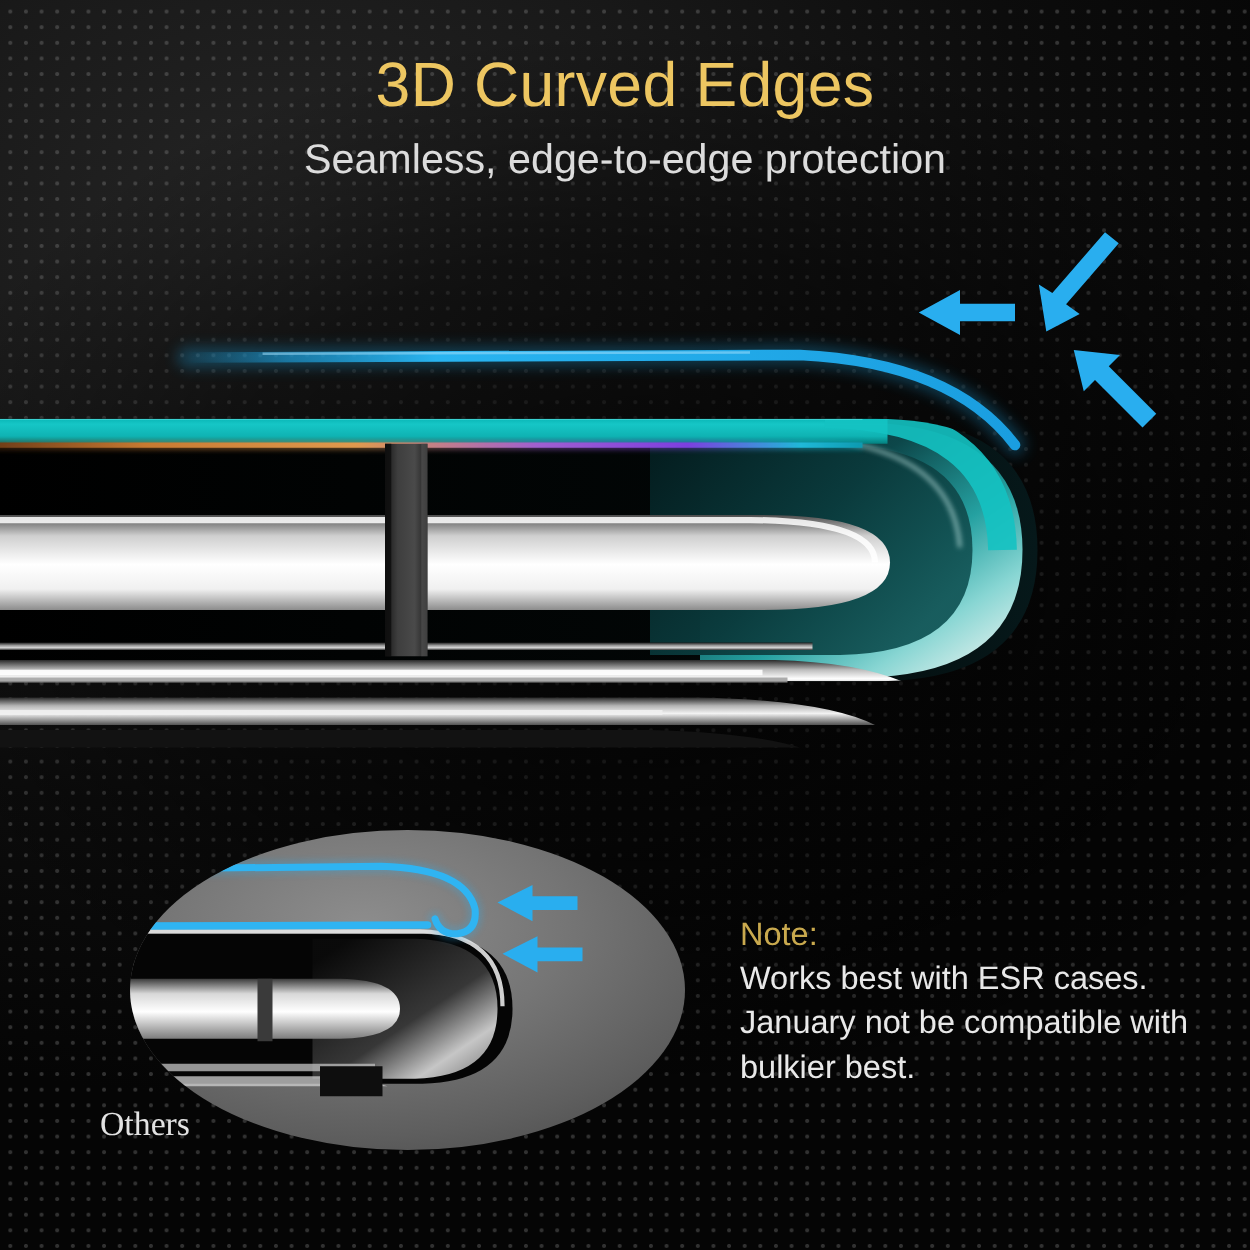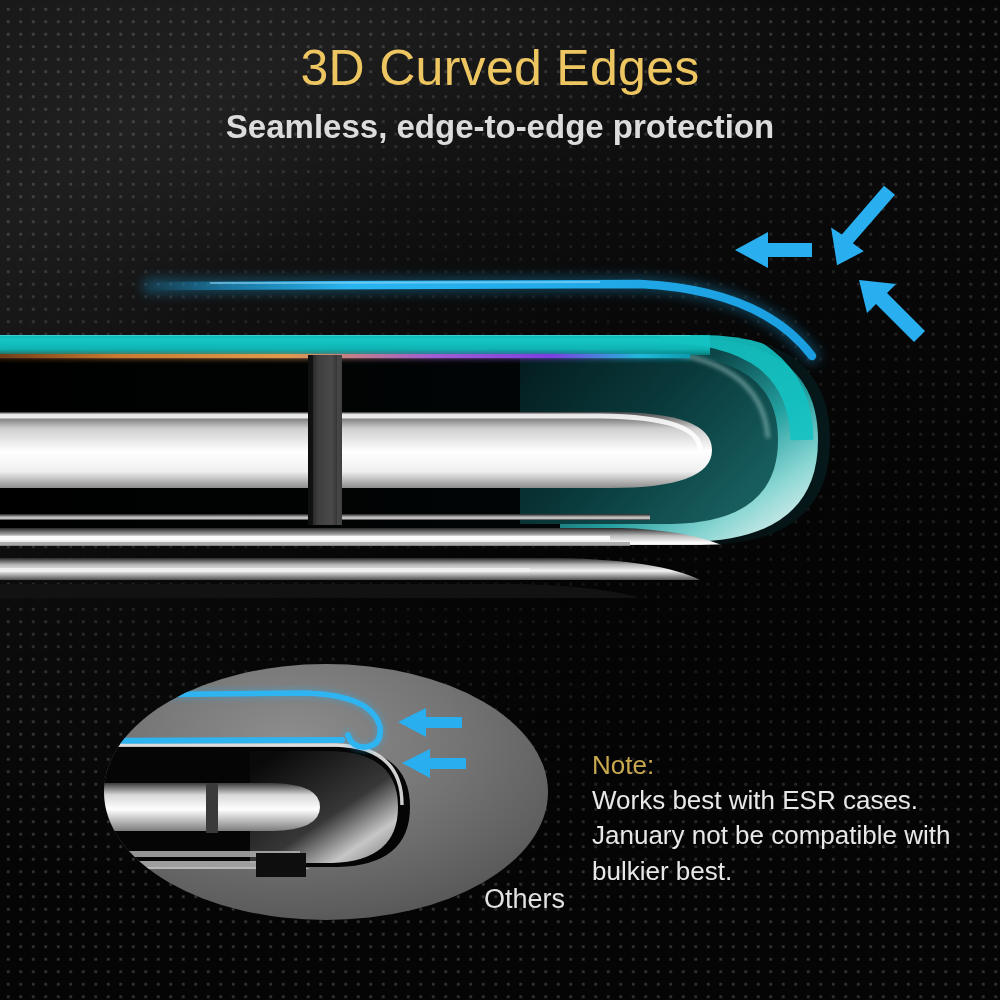--- a/index.html
+++ b/index.html
@@ -49,29 +49,29 @@
     font-size: 50px;
     font-weight: 400;
     letter-spacing: 0.3px;
     color: #edc661;
     line-height: 1.12;
   }
   #subtitle {
     margin: 0;
     padding-top: 12px;
     font-size: 33px;
-    font-weight: 700;
+    font-weight: 400;
     color: #dcdcdc;
     line-height: 1.15;
   }
   
   #note {
     position: absolute;
     left: 592px;
-    top: 748px;
+    top: 730px;
     width: 372px;
     z-index: 9;
   }
   #note-label {
     font-size: 26px;
     color: #c9a94e;
     line-height: 1.34;
   }
   .note-line {
     font-size: 26px;
@@ -85,25 +85,26 @@
     position: absolute;
     z-index: 5;
   }
   #main-stage { left: 0; top: 150px; width: 1000px; height: 500px; }
   #inset-stage { left: 80px; top: 655px; width: 500px; height: 300px; }
   #others-label {
     position: absolute;
     left: 80px;
     top: 884px;
     width: 485px;
-    text-align: right;
+    text-align: left;
     font-size: 27px;
     font-weight: 300;
     color: #e2e2e2;
     z-index: 8;
+    font-family: Liberation Serif, serif;
   }
 </style>
 </head>
 <body>
 
 <div id="page">
 
   <div id="dots"></div>
   <div id="dimmer"></div>
 

